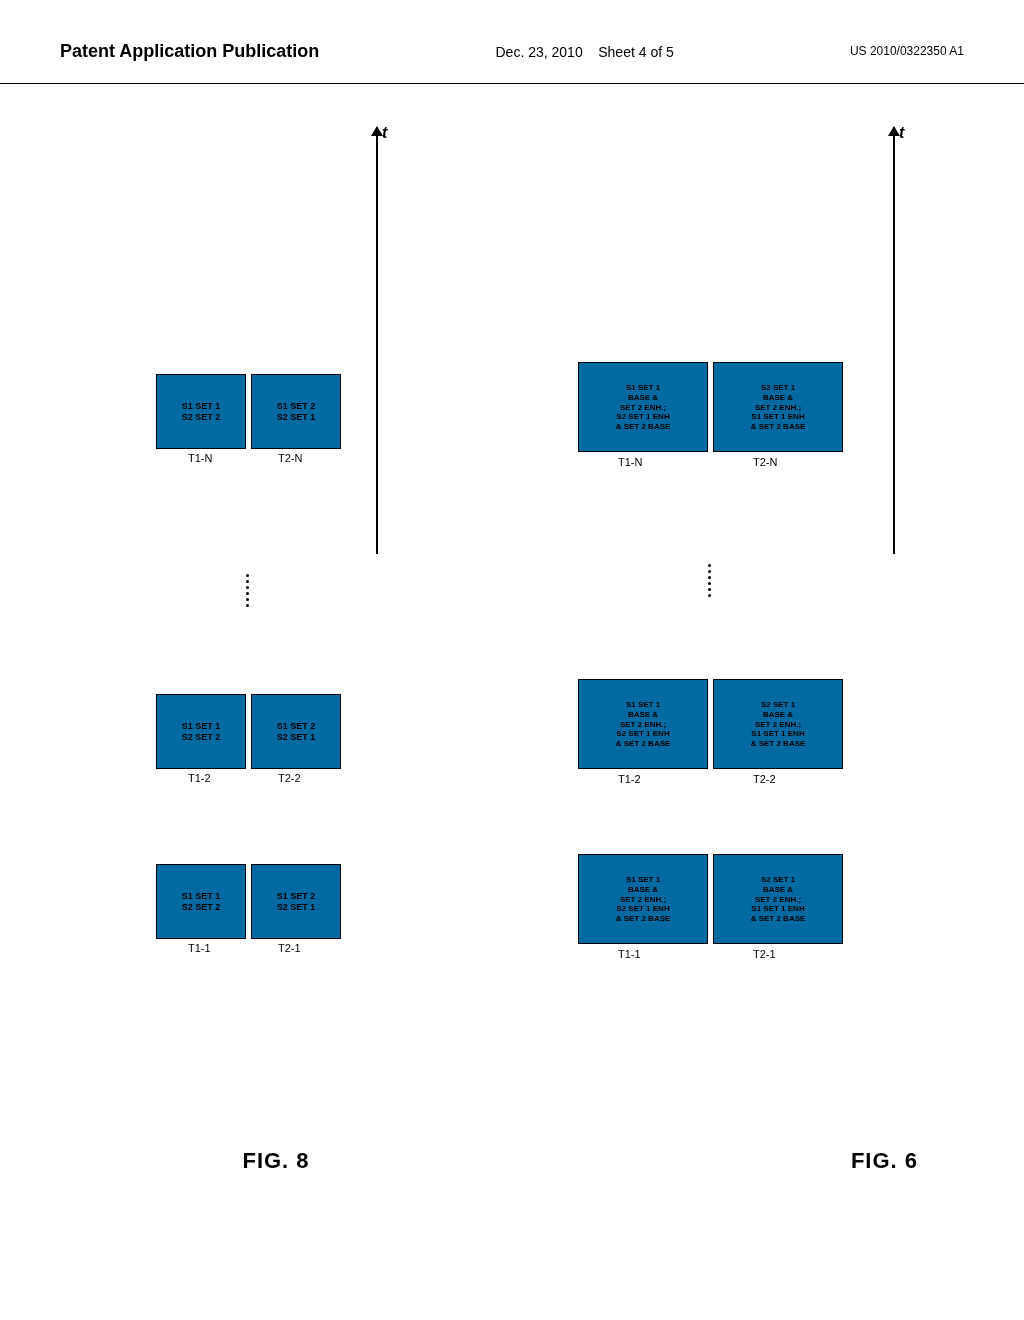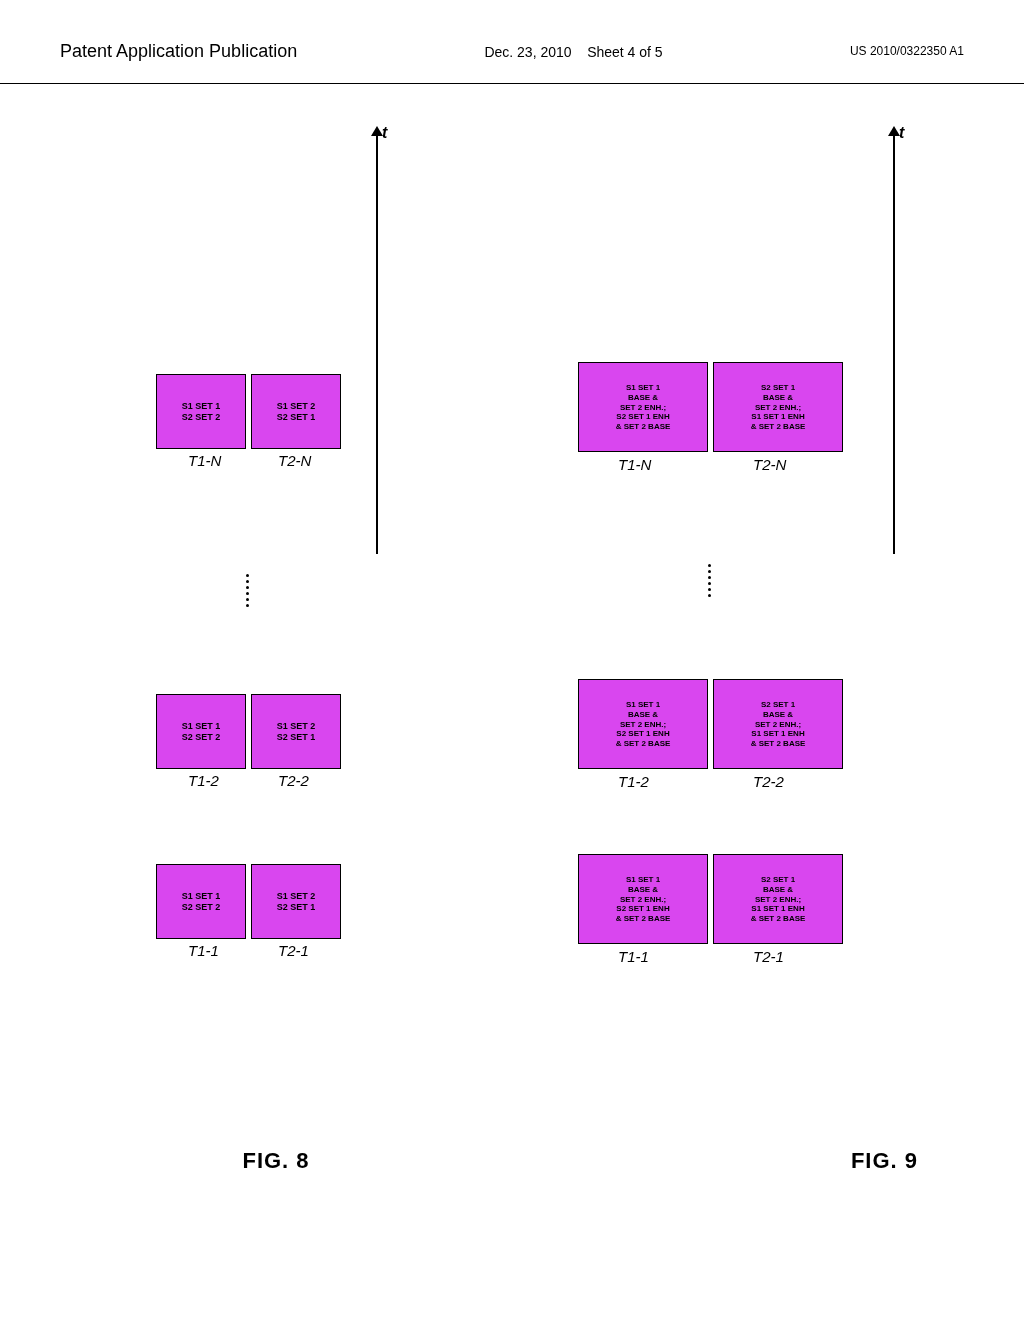--- a/index.html
+++ b/index.html
@@ -14,21 +14,21 @@
 
     .page-header {
       display: flex;
       justify-content: space-between;
       align-items: flex-start;
       padding: 40px 60px 20px 60px;
       border-bottom: 1px solid #000;
     }
 
     .header-left {
-      font-weight: normal;
+      font-weight: bold;
       font-size: 18px;
       line-height: 1.3;
       max-width: 320px;
     }
 
     .header-center {
       font-size: 14px;
       text-align: center;
       margin-top: 4px;
     }
@@ -100,28 +100,27 @@
     .cell-block {
       position: absolute;
       border: 1.5px solid #000;
       display: flex;
       align-items: center;
       justify-content: center;
       text-align: center;
       font-size: 9px;
       font-weight: bold;
       line-height: 1.2;
-      background: #d946ef;
+      background: #0369a1;
     }
 
     
     .row-label {
       position: absolute;
-      font-size: 15px;
-      font-style: italic;
+      font-size: 11px;
     }
 
     
     .dots-col {
       position: absolute;
       display: flex;
       flex-direction: column;
       align-items: center;
       gap: 3px;
     }
@@ -234,17 +233,17 @@
       <div class="cell-block" style="left:0px; top:248px; width:130px; height:90px; font-size:8px;">
         S1 SET 1<br>BASE &amp;<br>SET 2 ENH.;<br>S2 SET 1 ENH<br>&amp; SET 2 BASE
       </div>
       <div class="row-label" style="left:40px; top:342px;">T1-N</div>
 
       <div class="cell-block" style="left:135px; top:248px; width:130px; height:90px; font-size:8px;">
         S2 SET 1<br>BASE &amp;<br>SET 2 ENH.;<br>S1 SET 1 ENH<br>&amp; SET 2 BASE
       </div>
       <div class="row-label" style="left:175px; top:342px;">T2-N</div>
 
-      <div style="position:absolute; bottom:20px; right:0px; font-size:22px; font-weight:bold; letter-spacing:1px;">FIG. 9</div>
+      <div style="position:absolute; bottom:20px; right:0px; font-size:22px; font-weight:bold; letter-spacing:1px;">FIG. 6</div>
     </div>
   </div>
 
 </div>
 
 </body></html>

